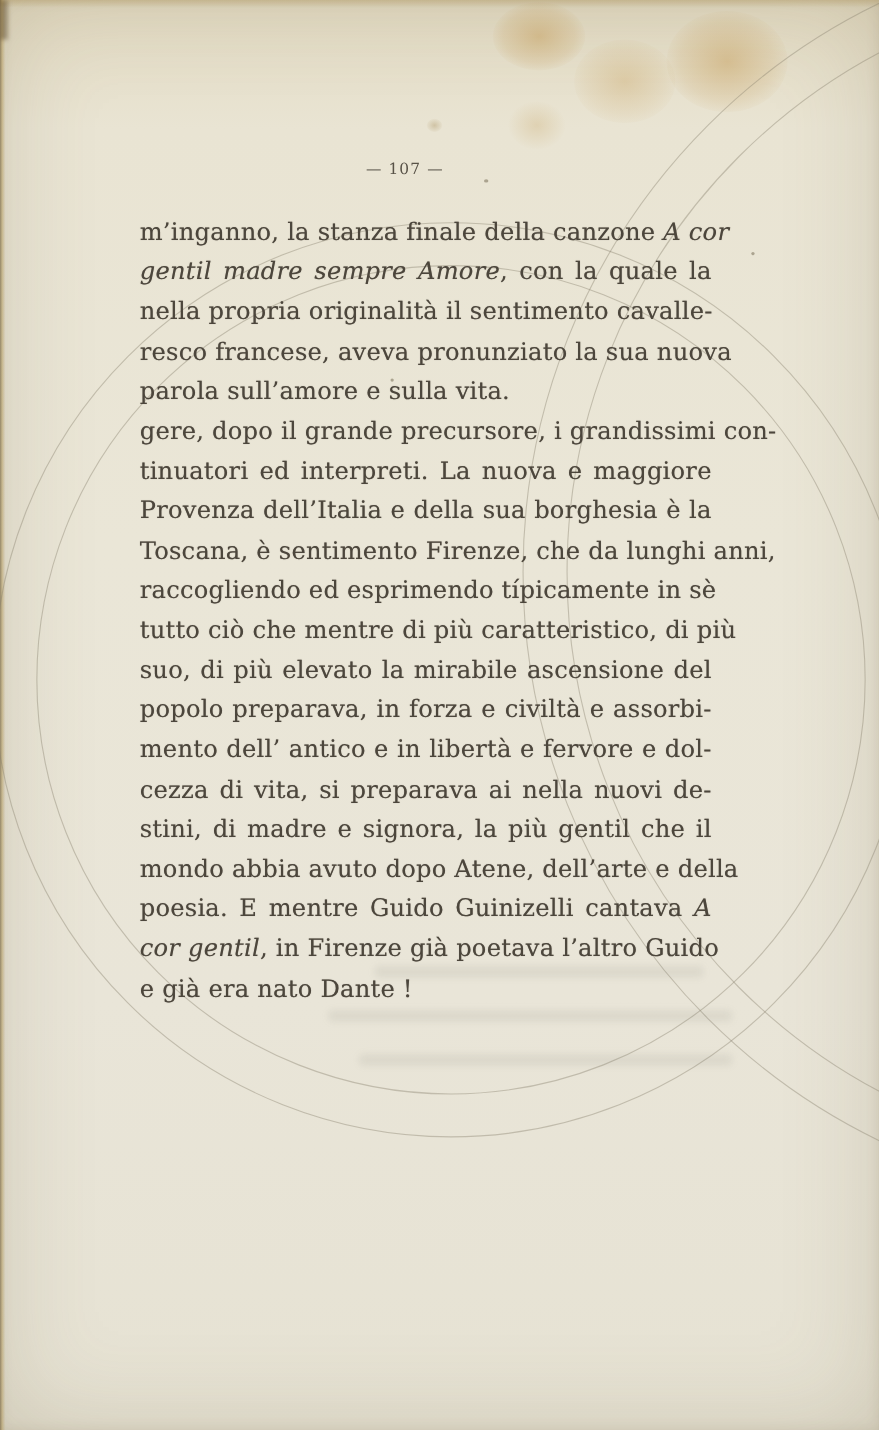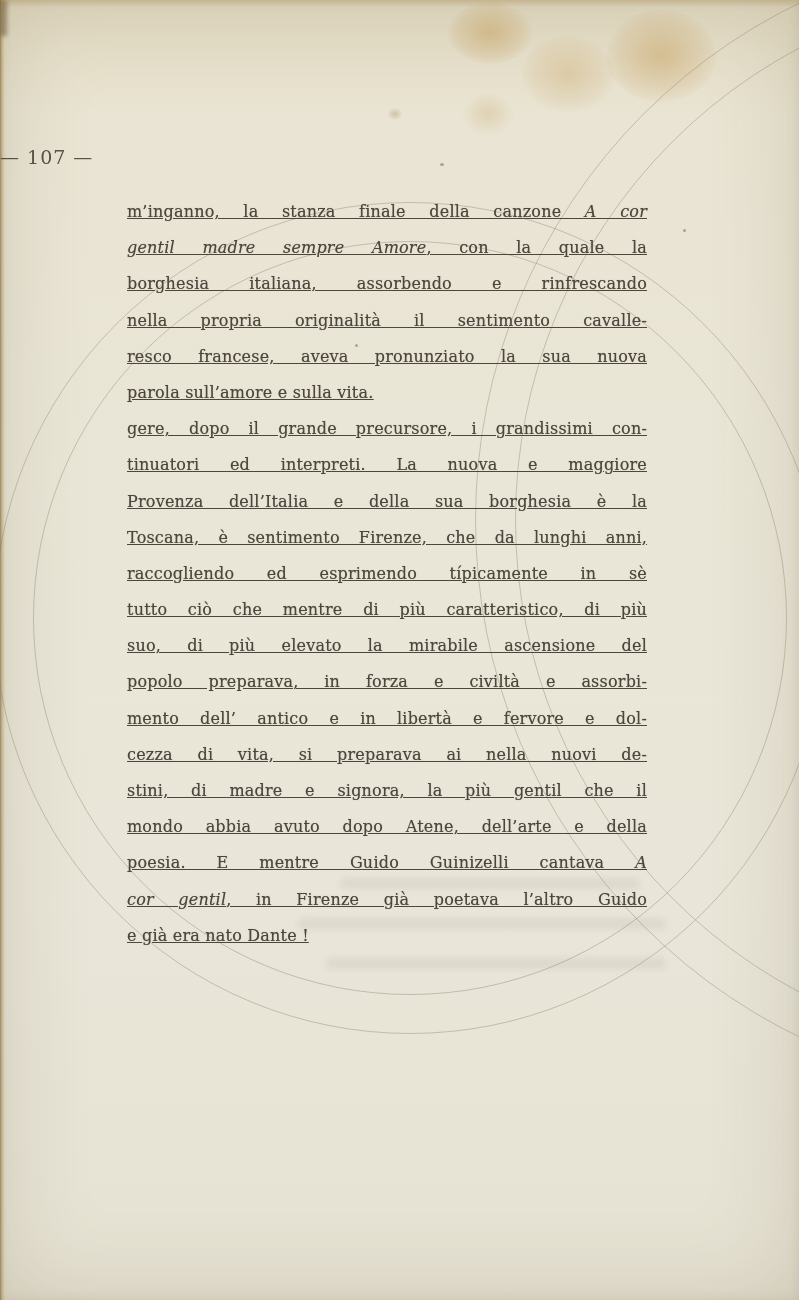--- a/index.html
+++ b/index.html
@@ -64,34 +64,33 @@
   .wm.c3{left:475px; top:-55px; width:1150px;height:1150px;}
   .wm.c4{left:515px; top:-15px; width:1070px;height:1070px;}
   
   .ghost{position:absolute;background:rgba(120,120,110,0.10);border-radius:6px;filter:blur(3px);}
   .ghost.g1{left:340px;top:878px;width:300px;height:11px;}
   .ghost.g2{left:298px;top:918px;width:368px;height:11px;}
   .ghost.g3{left:326px;top:958px;width:340px;height:11px;}
   
   .page-number{
     position:absolute;top:146px;left:0;width:736px;
-    text-align:left;
-    font-size:19px;
+    text-align:center;
+    font-size:14px;
     letter-spacing:1px;
     color:var(--ink);
     opacity:0.92;
   }
   
   .text-block{
     position:absolute;top:194px;left:127px;width:520px;
     color:var(--ink);
-    font-size:16px;
+    font-size:22px;
     letter-spacing:0.2px;
     text-shadow:0 0 0.7px rgba(76,70,60,0.55);
-    text-decoration:underline;
   }
   .line{
     height:36.2px;
     line-height:36.2px;
     text-align:justify;
     text-align-last:justify;
     white-space:nowrap;
   }
   .line.no-just{text-align-last:left;}
   .line.indent{padding-left:32px;}
@@ -123,21 +122,20 @@
   <div class="ghost g1"></div>
   <div class="ghost g2"></div>
   <div class="ghost g3"></div>
 
   <div class="page-number">— 107 —</div>
 
   <div class="text-block">
       <div>
         <div class="line"><span>m’inganno, la stanza finale della canzone </span><em>A cor</em></div>
         <div class="line"><em>gentil madre sempre Amore</em><span>, con la quale la</span></div>
-        <div class="line"><span>borghesia italiana, assorbendo e rinfrescando</span></div>
         <div class="line"><span>nella propria originalità il sentimento cavalle-</span></div>
         <div class="line"><span>resco francese, aveva pronunziato la sua nuova</span></div>
         <div class="line no-just"><span>parola sull’amore e sulla vita.</span></div>
       </div>
       <div>
         <div class="line"><span>gere, dopo il grande precursore, i grandissimi con-</span></div>
         <div class="line"><span>tinuatori ed interpreti. La nuova e maggiore</span></div>
         <div class="line"><span>Provenza dell’Italia e della sua borghesia è la</span></div>
         <div class="line"><span>Toscana, è sentimento Firenze, che da lunghi anni,</span></div>
         <div class="line"><span>raccogliendo ed esprimendo típicamente in sè</span></div>

